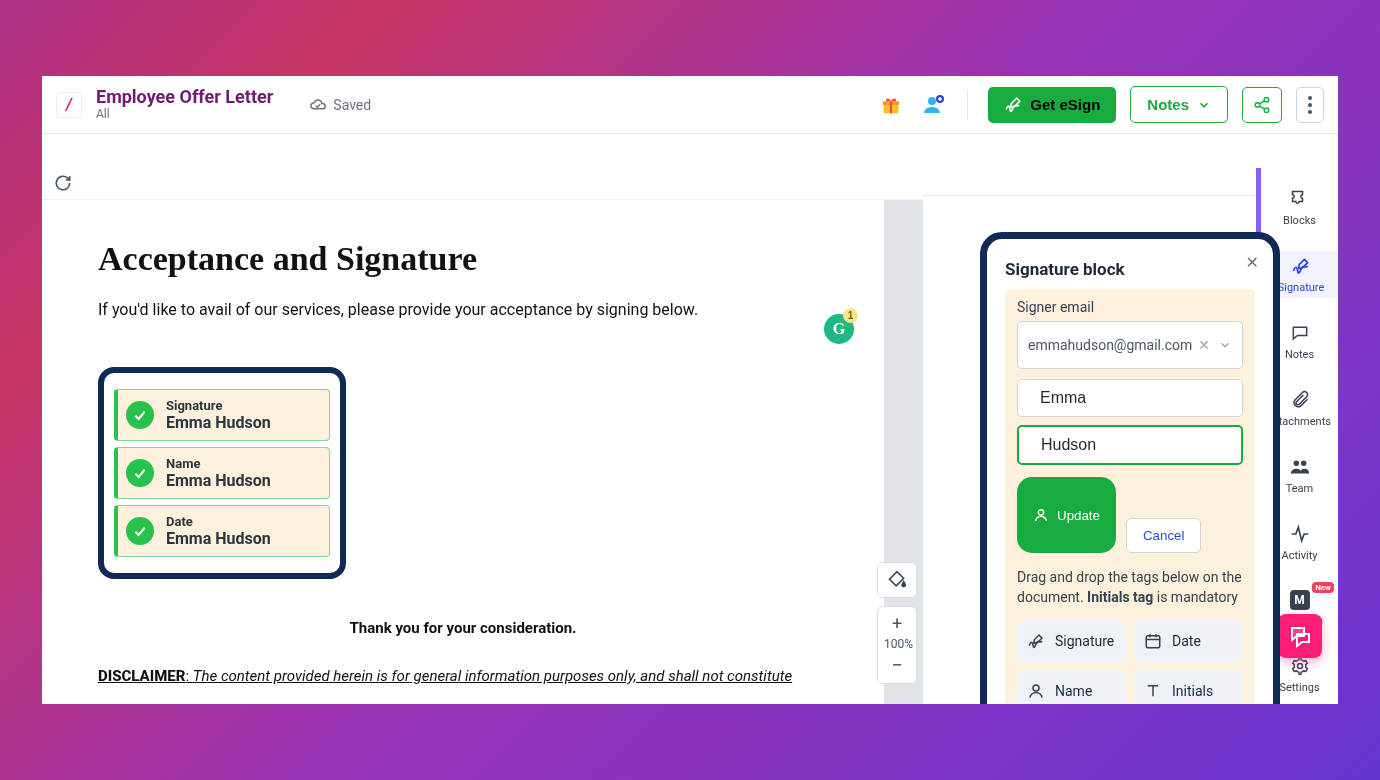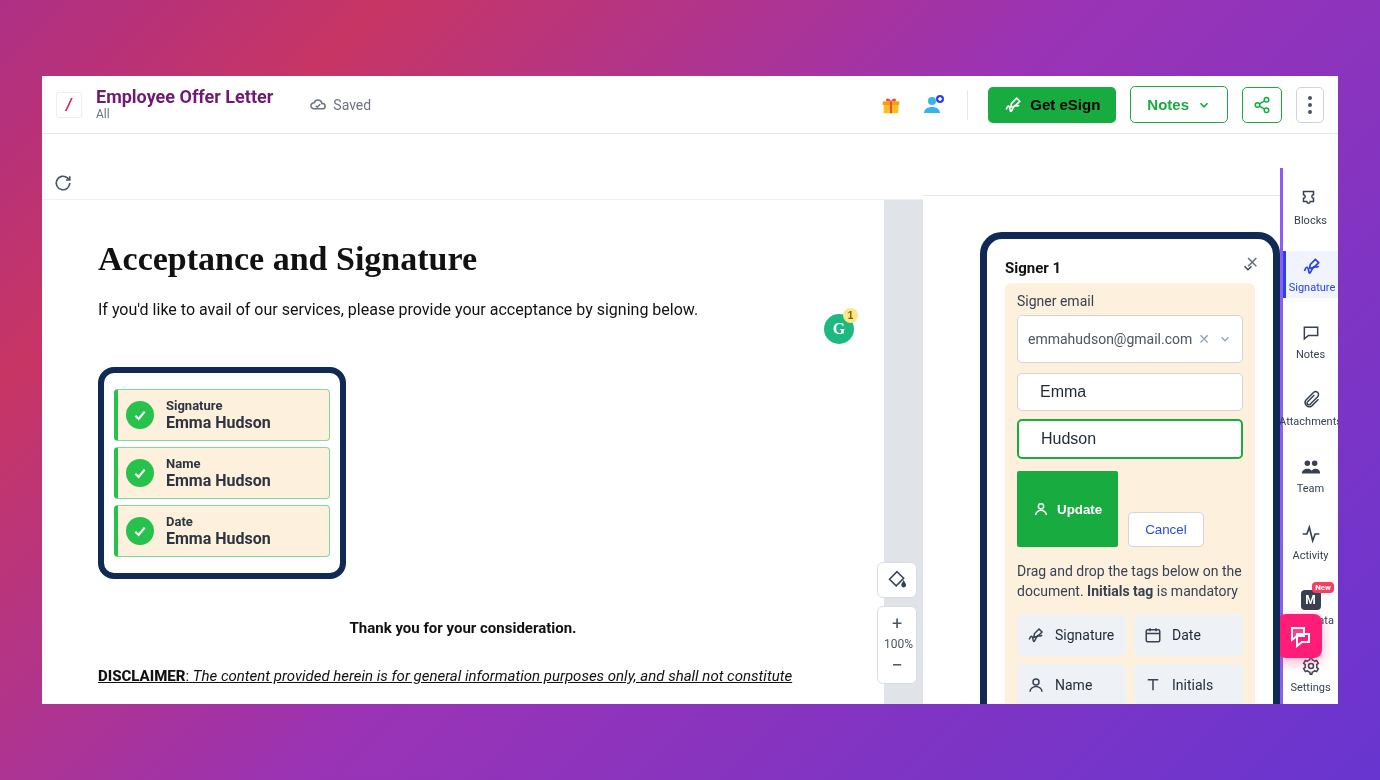--- a/index.html
+++ b/index.html
@@ -77,21 +77,21 @@
 
   .grammar-badge { position:absolute; right:30px; top:114px; width:30px; height:30px; border-radius:50%; background:#1db981; color:#fff; display:flex; align-items:center; justify-content:center; font-weight:800; font-family: Georgia, serif; }
   .grammar-badge::after{
     content:"1"; position:absolute; top:-6px; right:-4px;
     background:#fde68a; color:#7b5b00; font-size:10px; font-weight:700;
     width:15px; height:15px; border-radius:50%; display:flex; align-items:center; justify-content:center;
     font-family:-apple-system, sans-serif;
   }
 
   
-  .rail { position:absolute; top:0; right:0; bottom:0; width:58px; border-left:3px solid #8b5cf6; background:#fff; display:flex; flex-direction:column; align-items:center; padding-top:16px; gap:20px; }
+  .rail { position:absolute; top:0; right:0; bottom:0; width:82px; border-left:5px solid #8b5cf6; background:#fff; display:flex; flex-direction:column; align-items:center; padding-top:16px; gap:20px; }
   .rail .item { display:flex; flex-direction:column; align-items:center; gap:4px; color:#374151; font-size:11px; cursor:pointer; position:relative; width:100%; padding:4px 0; }
   .rail .item.active { color:#2643e8; border-left:3px solid #2643e8; background:#f1f4ff; }
   .rail .item .ic { width:22px; height:22px; display:flex; align-items:center; justify-content:center; }
   .rail .new-pill {
     position:absolute; top:-4px; right:4px; background:#f43f5e; color:#fff; font-size:8px; padding:1px 3px; border-radius:4px; font-weight:700;
   }
   
   .fab { position:absolute; right:16px; bottom:46px; width:44px; height:44px; border-radius:8px; background:#ff1d77; display:flex; align-items:center; justify-content:center; color:#fff; box-shadow:0 4px 12px rgba(255,50,120,.4); cursor:pointer; }
 
   
@@ -101,21 +101,21 @@
   .panel h3 { font-size:17px; font-weight:700; color:#1f2937; margin-bottom:10px; }
   .panel .close { position:absolute; right:10px; top:10px; color:#6b7280; cursor:pointer; font-size:16px; }
   .panel .signer-row { display:flex; justify-content:space-between; align-items:center; margin-bottom:6px; font-weight:700; color:#111; font-size:15px; }
   .panel .card { background:#fdf1dd; border-radius:6px; padding:10px 12px 14px; }
   .panel .label { font-size:14px; color:#374151; margin-bottom:6px; }
   .sel-email { display:flex; align-items:center; justify-content:space-between; background:#fff; border:1px solid #d1d5db; border-radius:5px; padding:15px 10px; font-size:14px; color:#4b5563; margin-bottom:10px; }
   .sel-email .x { color:#94a3b8; margin-left:6px; font-size:14px; cursor:pointer; }
   .inp { width:100%; background:#fff; border:1px solid #d1d5db; border-radius:5px; padding:9px 22px; font-size:16px; color:#1f2937; margin-bottom:8px; }
   .inp.focus { border:2px solid #18ab3f; }
   .btn-row { display:flex; gap:10px; margin-top:4px; margin-bottom:14px; }
-  .btn-update { background:#18ab3f; color:#fff; border:none; border-radius:2px; font-weight:700; padding:9px 16px; display:flex; gap:8px; align-items:center; cursor:pointer; }
+  .btn-update { background:#18ab3f; color:#fff; border:none; border-radius:15px; font-weight:400; padding:9px 16px; display:flex; gap:8px; align-items:center; cursor:pointer; }
   .btn-cancel { background:#fff; color:#274be0; border:1px solid #d1d5db; border-radius:5px; font-weight:400; padding:9px 16px; cursor:pointer;margin-top:41px; }
   .helptext { font-size:14px; color:#374151; line-height:1.45; margin-bottom:12px; }
   .tags { display:grid; grid-template-columns:1fr 1fr; gap:8px; }
   .tag { background:#eef1f6; border-radius:6px; padding:12px 10px; display:flex; align-items:center; gap:10px; font-size:14px; color:#1f2937; cursor:grab; }
   .tag .ic { width:18px; height:18px; display:flex; align-items:center; justify-content:center; color:#374151; }
 </style>
 </head>
 <body>
 
 <div class="app">
@@ -326,26 +326,21 @@
             </svg>
           </div>
         <span>Settings</span>
       </div>
     </div>
 
     <div class="panel-wrap">
       <div class="panel-outline">
         <div class="panel">
           <span class="close">✕</span>
-          <div class="signer-row">
-            <span>Signer 1</span>
-            <svg width="14" height="14" viewBox="0 0 24 24" fill="none" stroke="#374151" stroke-width="2.4">
-                <polyline points="6 9 12 15 18 9"></polyline>
-              </svg>
-          </div>
+          <h3>Signature block</h3>
           <div class="card">
             <div class="label">Signer email</div>
             <div class="sel-email">
               <span style="display:flex;align-items:center;">
                 <span>emmahudson@gmail.com</span>
                 <span class="x">✕</span>
               </span>
               <svg width="14" height="14" viewBox="0 0 24 24" fill="none" stroke="#94a3b8" stroke-width="2.2">
                   <polyline points="6 9 12 15 18 9"></polyline>
                 </svg>

